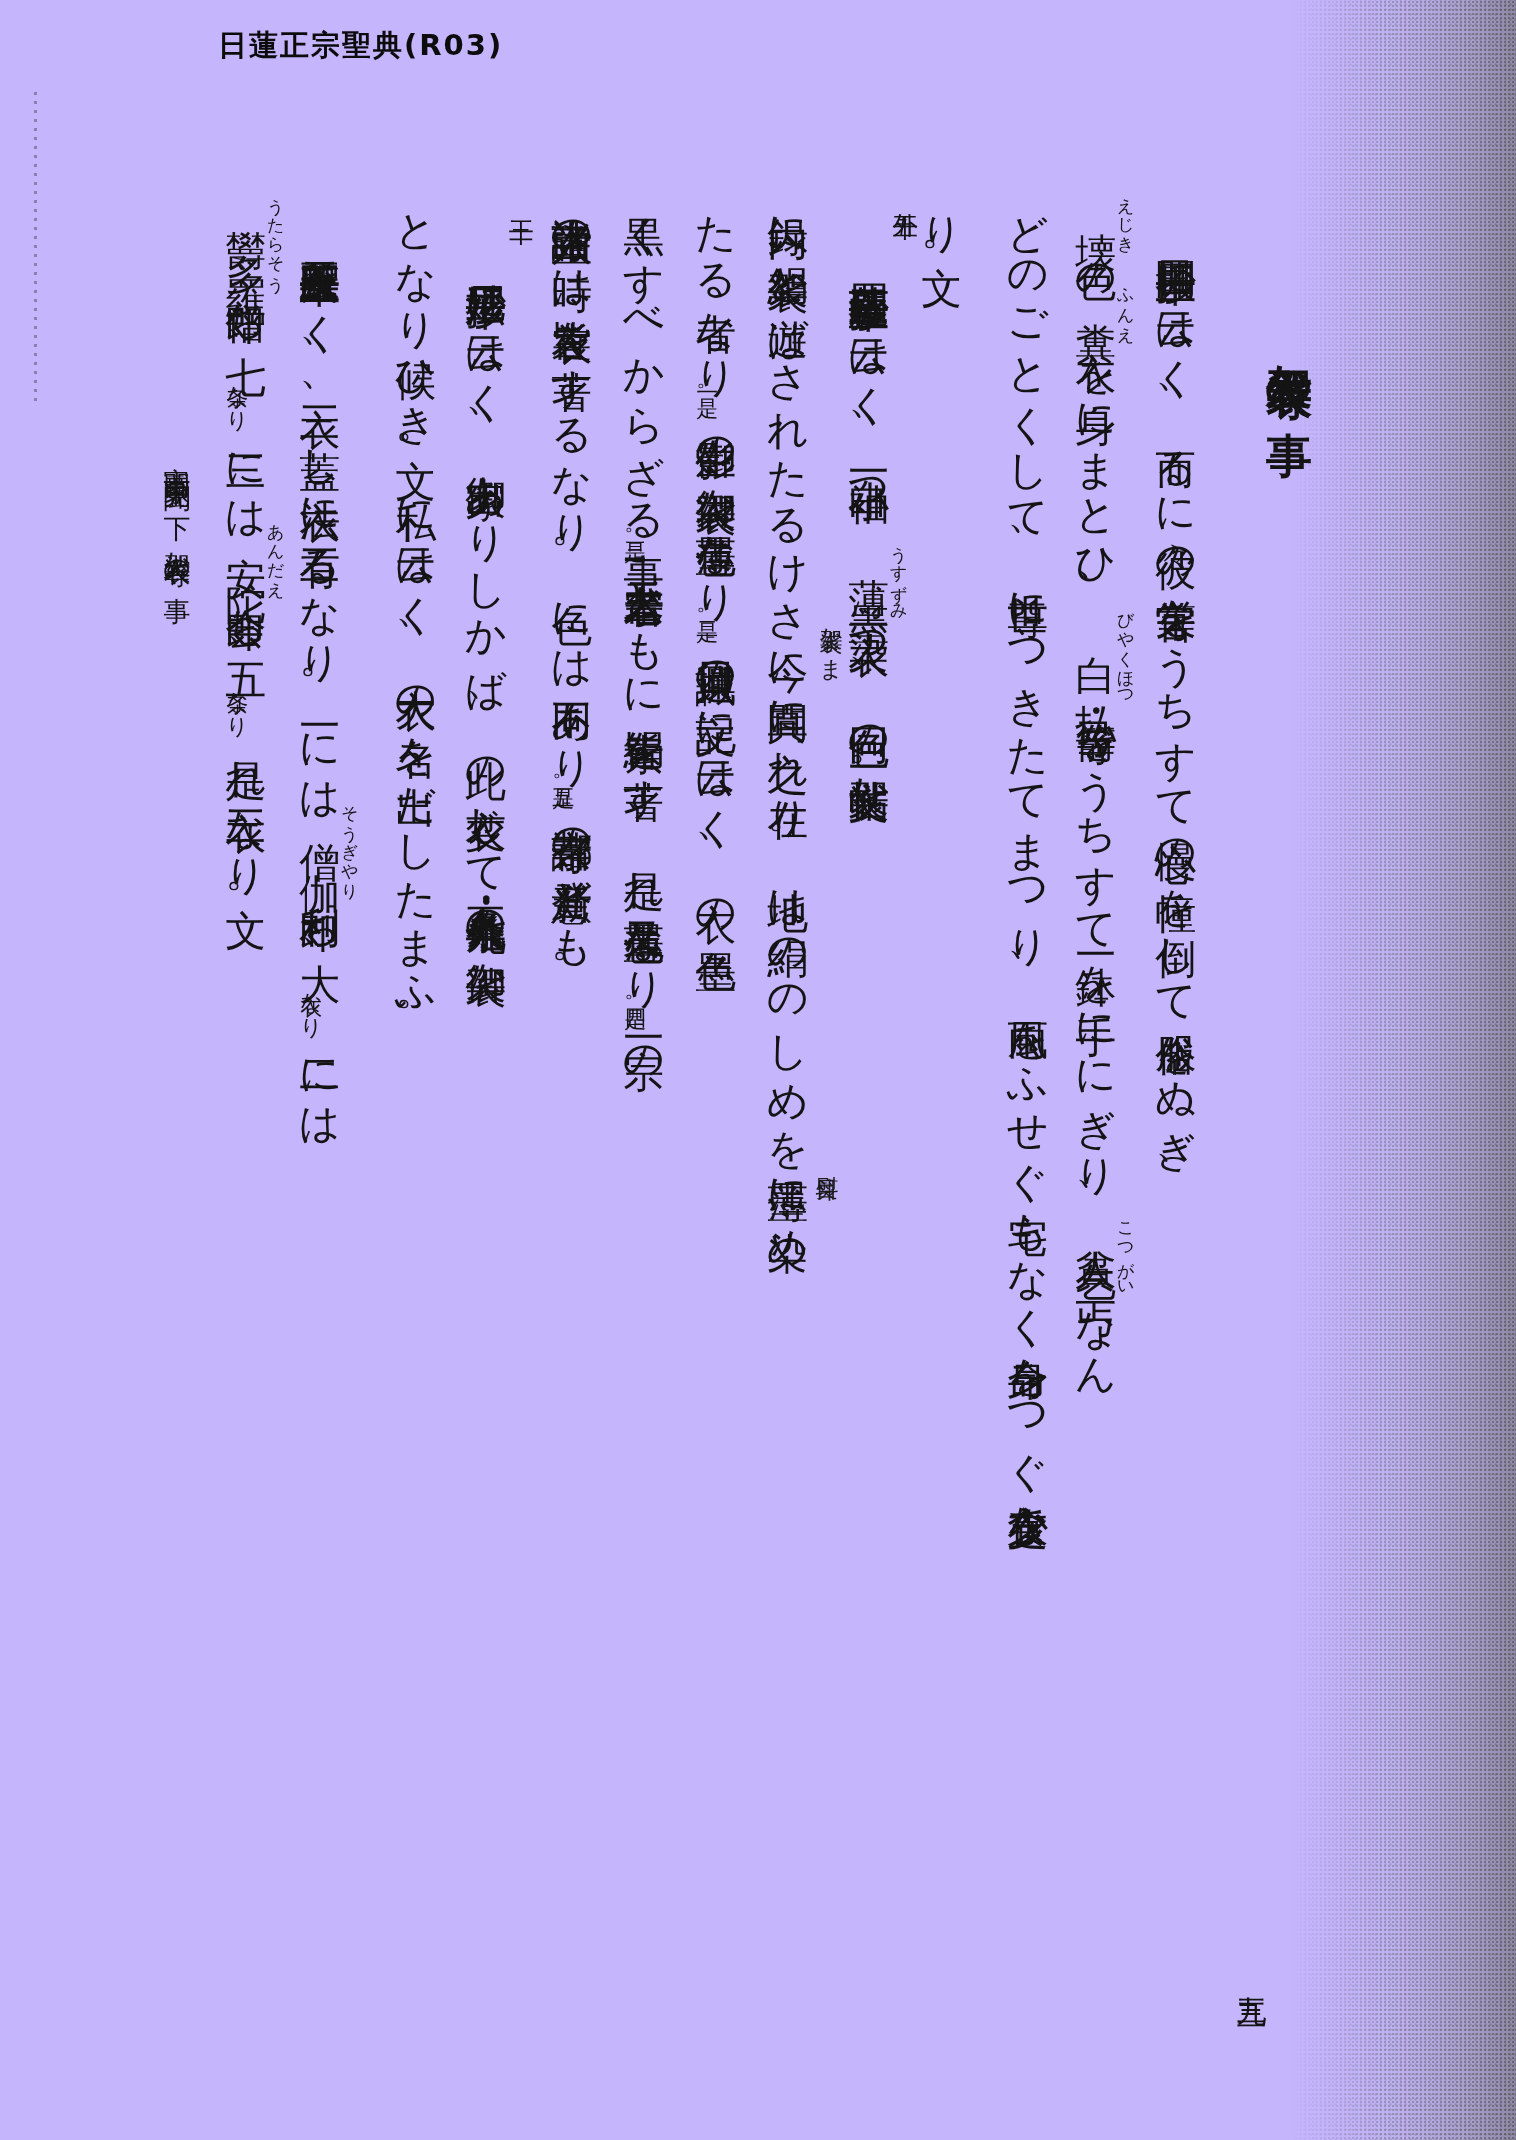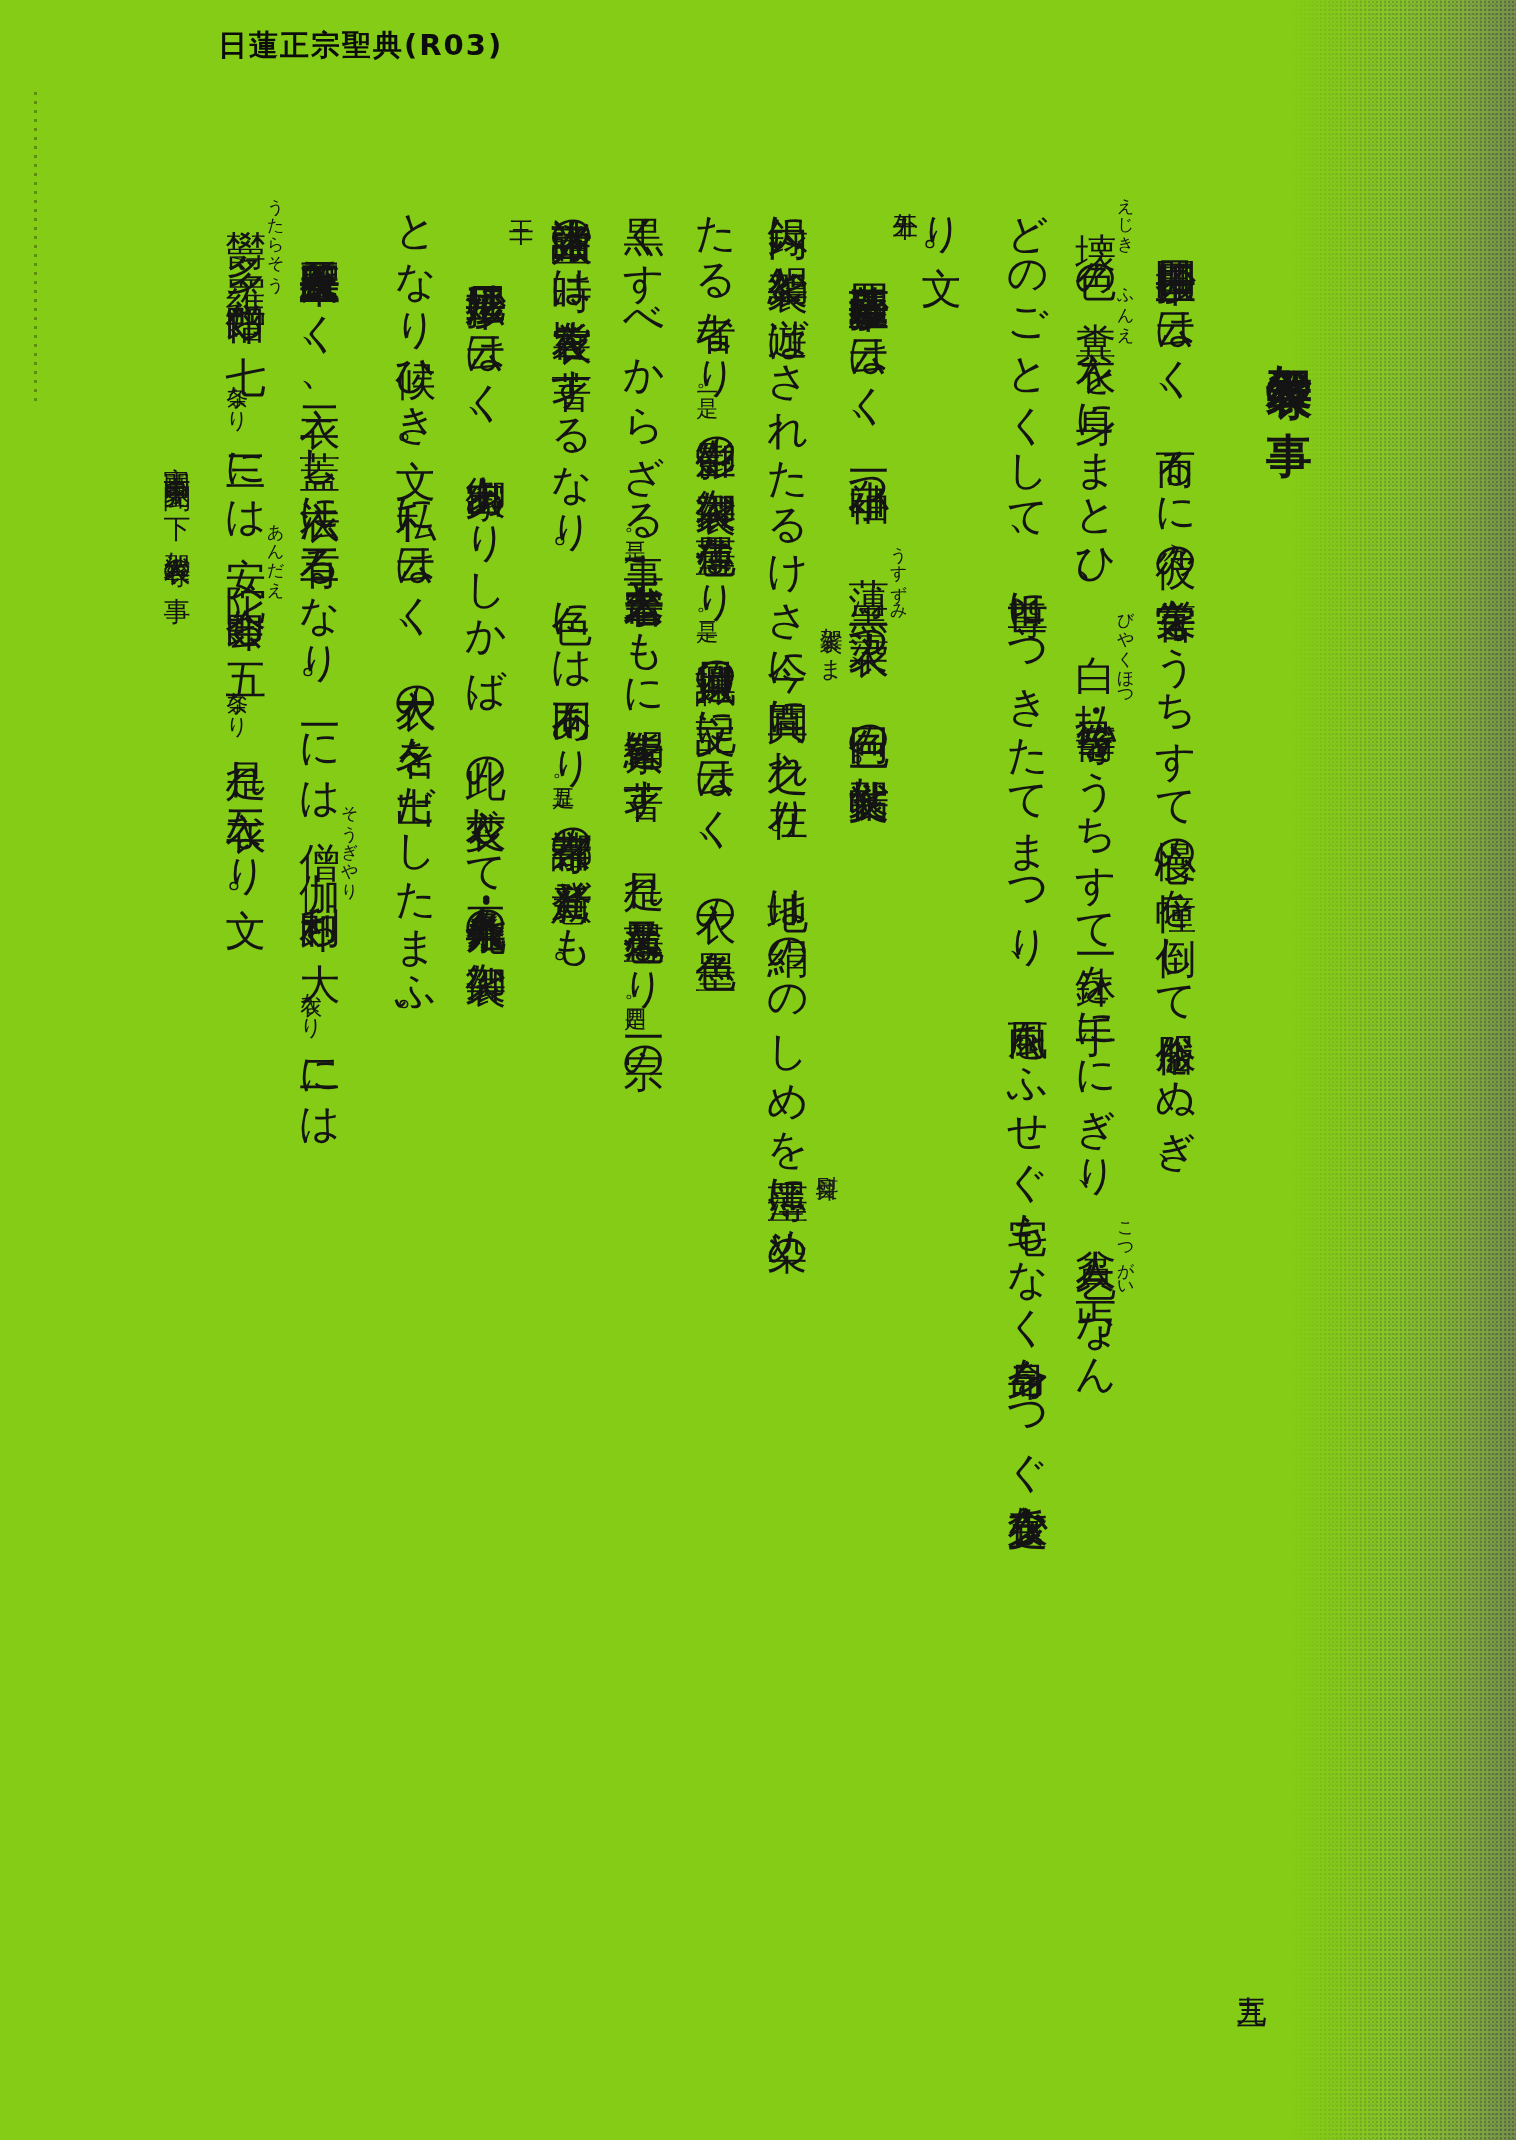--- a/index.html
+++ b/index.html
@@ -1,18 +1,18 @@
 <!DOCTYPE html>
 <html><head>
 <meta charset="utf-8">
 <style>
   html,body { margin:0; padding:0; background:#e8e8e8; }
   .page {
     position:relative; width:1516px; height:2140px; margin:0 auto;
-    background:#84cc16; overflow:hidden; color:#141414;
+    background:#c4b5fd; overflow:hidden; color:#141414;
     font-family:"DejaVu Serif", serif;
   }
   .v { position:absolute; writing-mode:vertical-rl; text-orientation:mixed;
        line-height:1.15; white-space:nowrap; }
   .hheader { position:absolute; font-family:"DejaVu Sans", sans-serif;
        font-weight:bold; font-size:29px; letter-spacing:2px; color:#0c0c0c; }
   .title   { font-size:46px; font-weight:bold; letter-spacing:3px; }
   .vcol    { font-size:41px; letter-spacing:1px; }
   .colhead { font-size:25px; letter-spacing:1px; }
   .gutternote { font-size:23px; letter-spacing:2px; color:#1a1a1a; }

